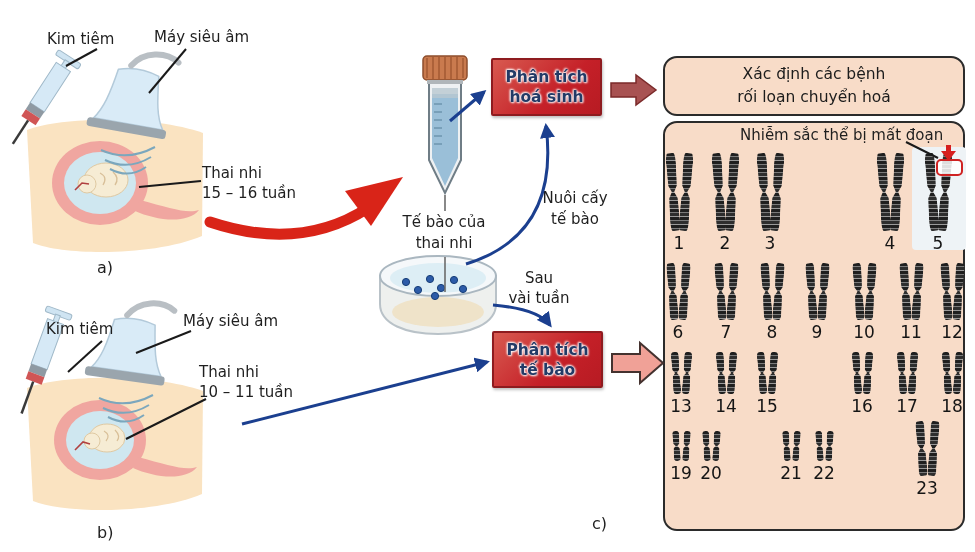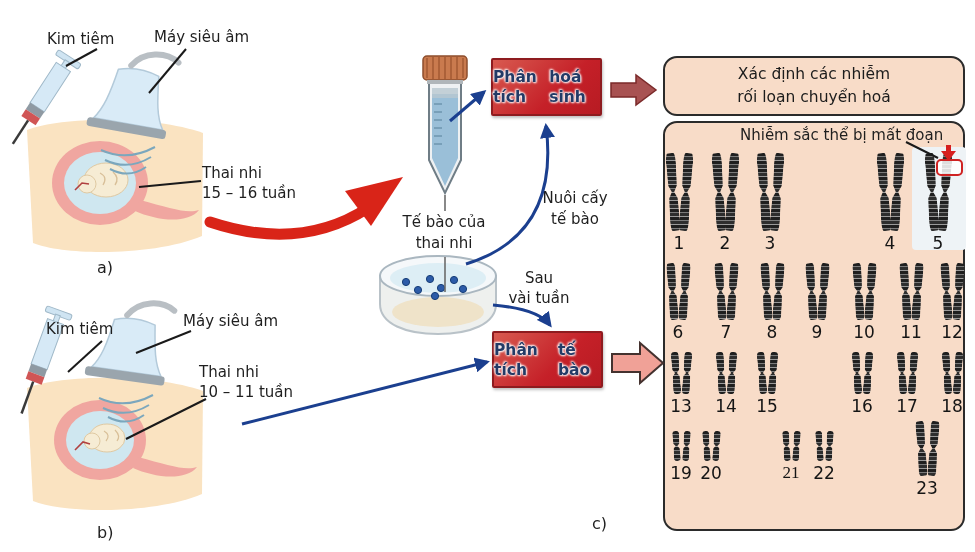--- a/index.html
+++ b/index.html
@@ -7,21 +7,21 @@
     position:relative;width:975px;height:552px;background:#ffffff;overflow:hidden;
     font-family:"DejaVu Sans","Liberation Sans",sans-serif;color:#1f1f1f;
   }
   .lbl{position:absolute;font-size:15px;line-height:19px;white-space:nowrap;}
   .cap{position:absolute;font-size:16px;}
   .center{text-align:center;}
   .right{text-align:left;}
 
   
   .redbox{
-    position:absolute;display:flex;flex-direction:row;align-items:center;justify-content:center;
+    position:absolute;display:flex;flex-direction:column;align-items:center;justify-content:center;
     background:linear-gradient(135deg,#d85a50 0%,#c52028 60%,#b71b23 100%);
     border:2px solid #8e1b1f;border-radius:2px;
     font-weight:bold;font-size:15.5px;line-height:20px;color:#233a66;
     text-shadow:0 0 2px #fff,0 0 3px #fff,1px 1px 2px #ffffffcc,-1px -1px 2px #ffffffcc;
     box-shadow:1px 2px 3px rgba(0,0,0,.25);
   }
 
   
   .panel{
     position:absolute;background:#f8dcc8;border:2.5px solid #2b2b2b;border-radius:14px;
@@ -140,21 +140,21 @@
         <circle cx="40" cy="38" r="3.6"></circle>
         <circle cx="52" cy="27" r="3.6"></circle>
       <circle cx="63" cy="36" r="3.6"></circle>
         <circle cx="76" cy="28" r="3.6"></circle>
         <circle cx="85" cy="37" r="3.6"></circle>
       <circle cx="57" cy="44" r="3.6"></circle>
     </g>
   </svg>
 
   <div class="panel" style="left:663px;top:56px;width:302px;height:60px;display:flex;flex-direction:column;justify-content:center;">
-    <div class="panel-text center">Xác định các nhiễm</div>
+    <div class="panel-text center">Xác định các bệnh</div>
     <div class="panel-text center">rối loạn chuyển hoá</div>
   </div>
 
   <div class="panel" style="left:663px;top:121px;width:302px;height:410px;"></div>
 
   <div class="k-highlight"></div>
   <div id="karyo-groups">
       <div class="k-group" style="left: 653px; top: 153px;">
         <div class="k-pair" style="height: 78px;">
           <span class="chromo alt1" style="width: 10px; height: 78px;"></span>
@@ -288,21 +288,21 @@
         </div>
         <div class="k-num">19</div>
       </div>
       <div class="k-group" style="left: 685px; top: 431px;">
         <div class="k-pair" style="height: 30px;">
           <span class="chromo alt1" style="width: 7px; height: 30px;"></span>
           <span class="chromo alt2" style="width: 7px; height: 30px;"></span>
         </div>
         <div class="k-num">20</div>
       </div>
-      <div class="k-group" style="left: 765px; top: 431px; font-family: Liberation Serif, serif;">
+      <div class="k-group" style="left: 765px; top: 431px;">
         <div class="k-pair" style="height: 30px;">
           <span class="chromo alt1" style="width: 7px; height: 30px;"></span>
           <span class="chromo alt2" style="width: 7px; height: 30px;"></span>
         </div>
         <div class="k-num">21</div>
       </div>
       <div class="k-group" style="left: 798px; top: 431px;">
         <div class="k-pair" style="height: 30px;">
           <span class="chromo alt1" style="width: 7px; height: 30px;"></span>
           <span class="chromo alt2" style="width: 7px; height: 30px;"></span>

